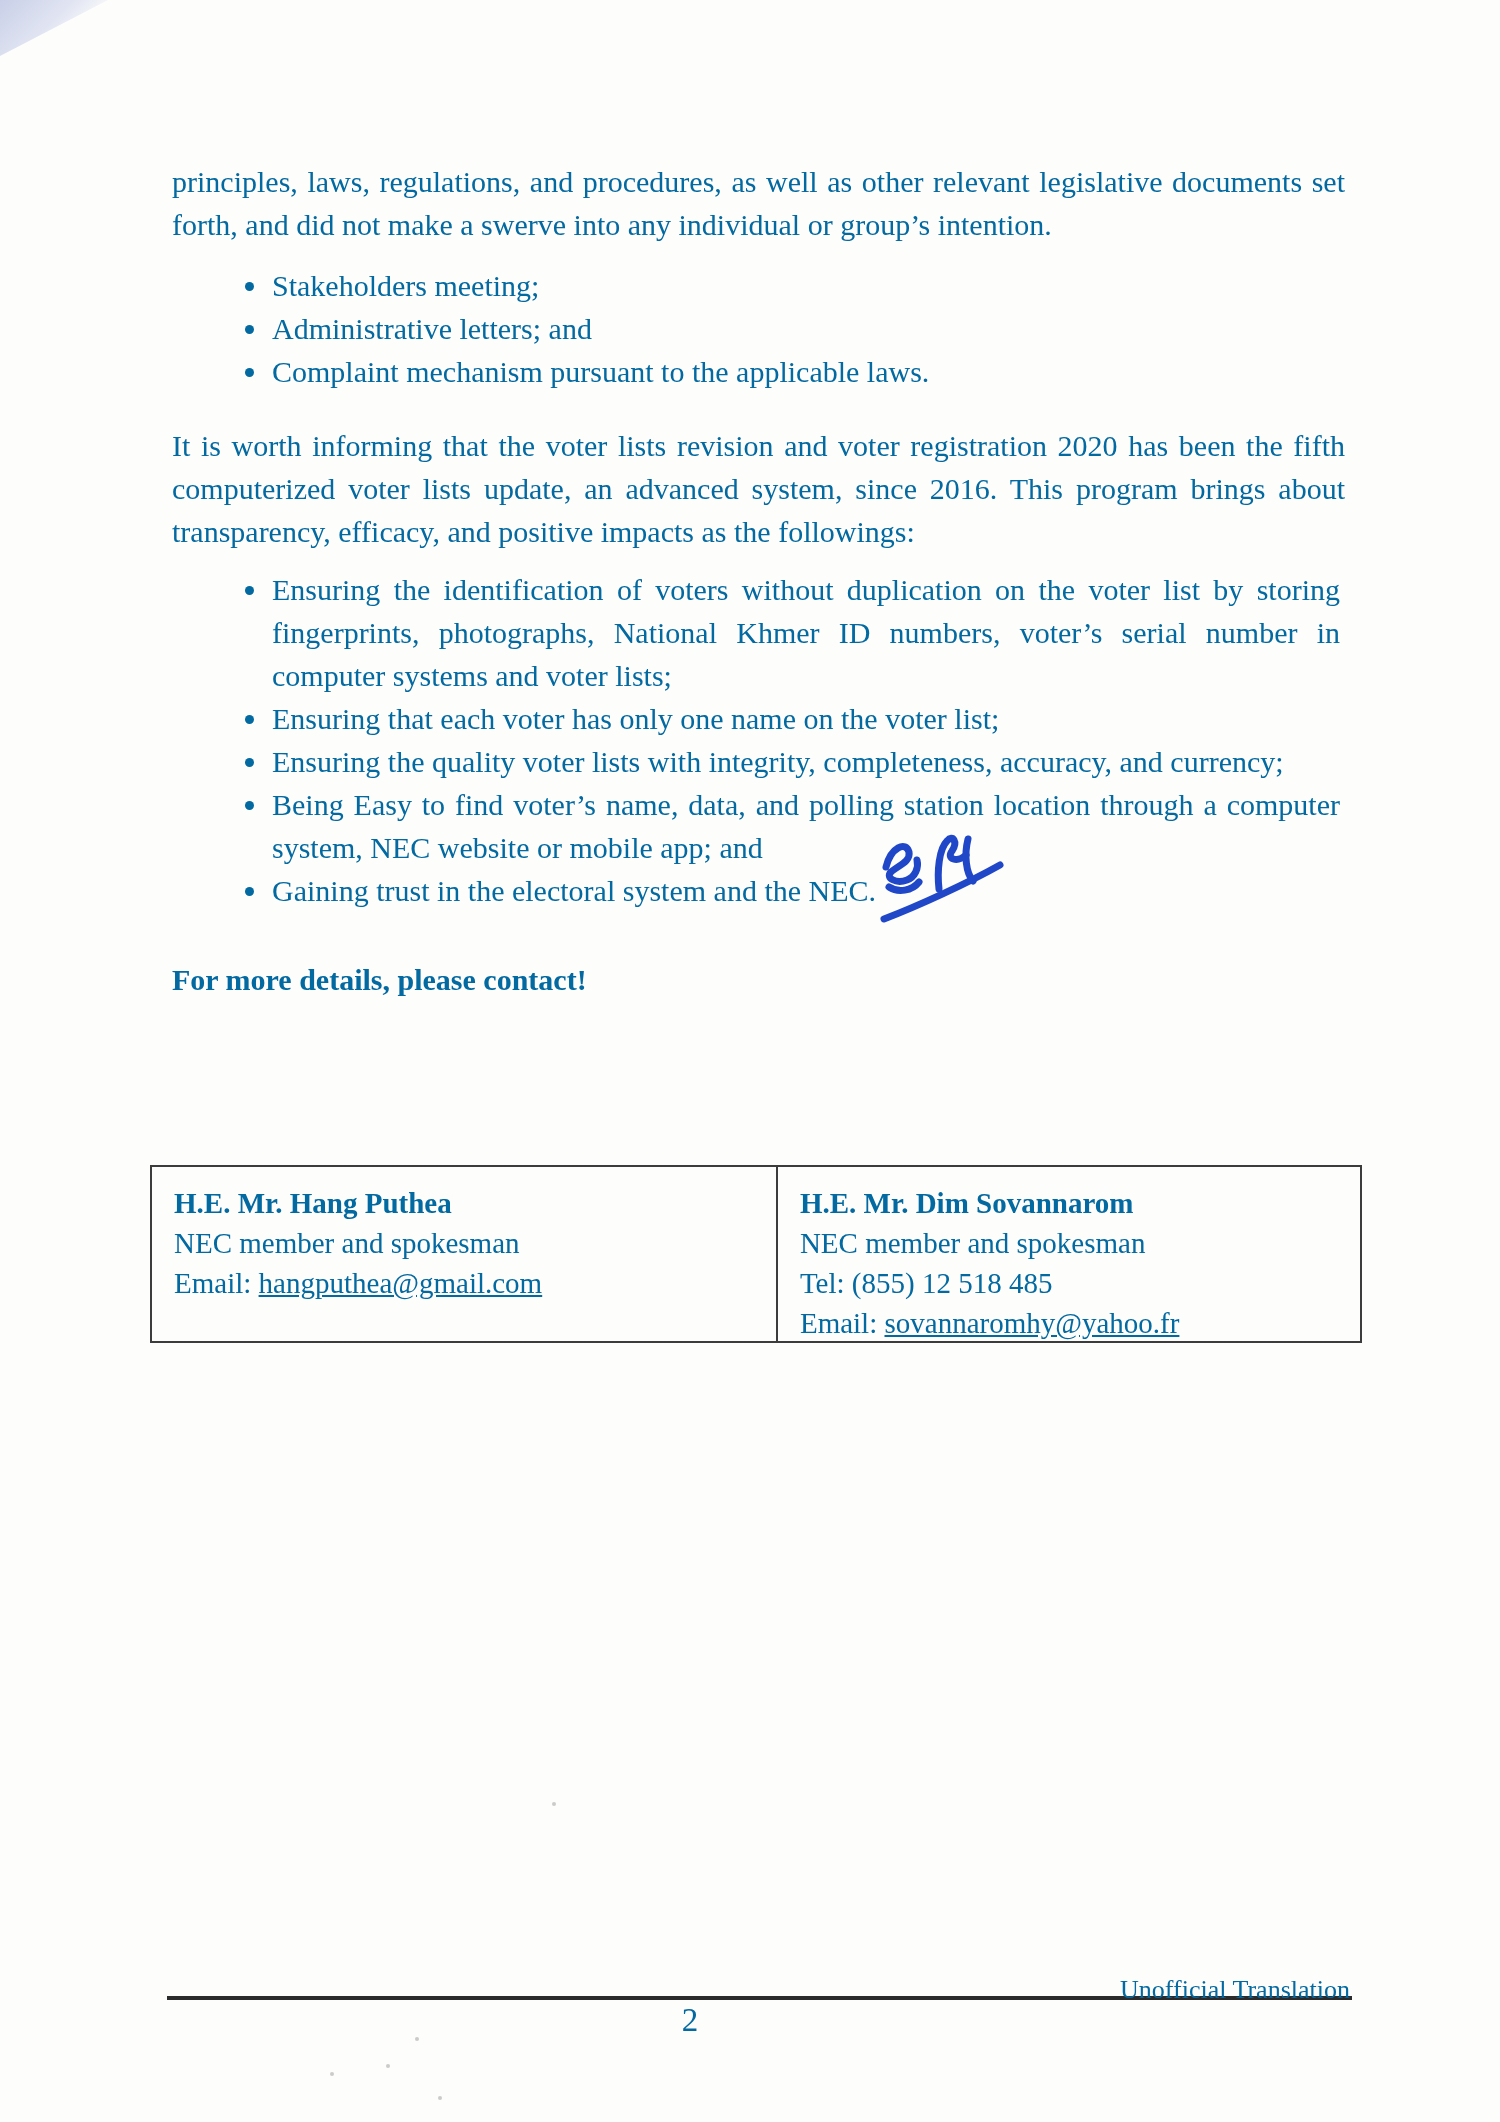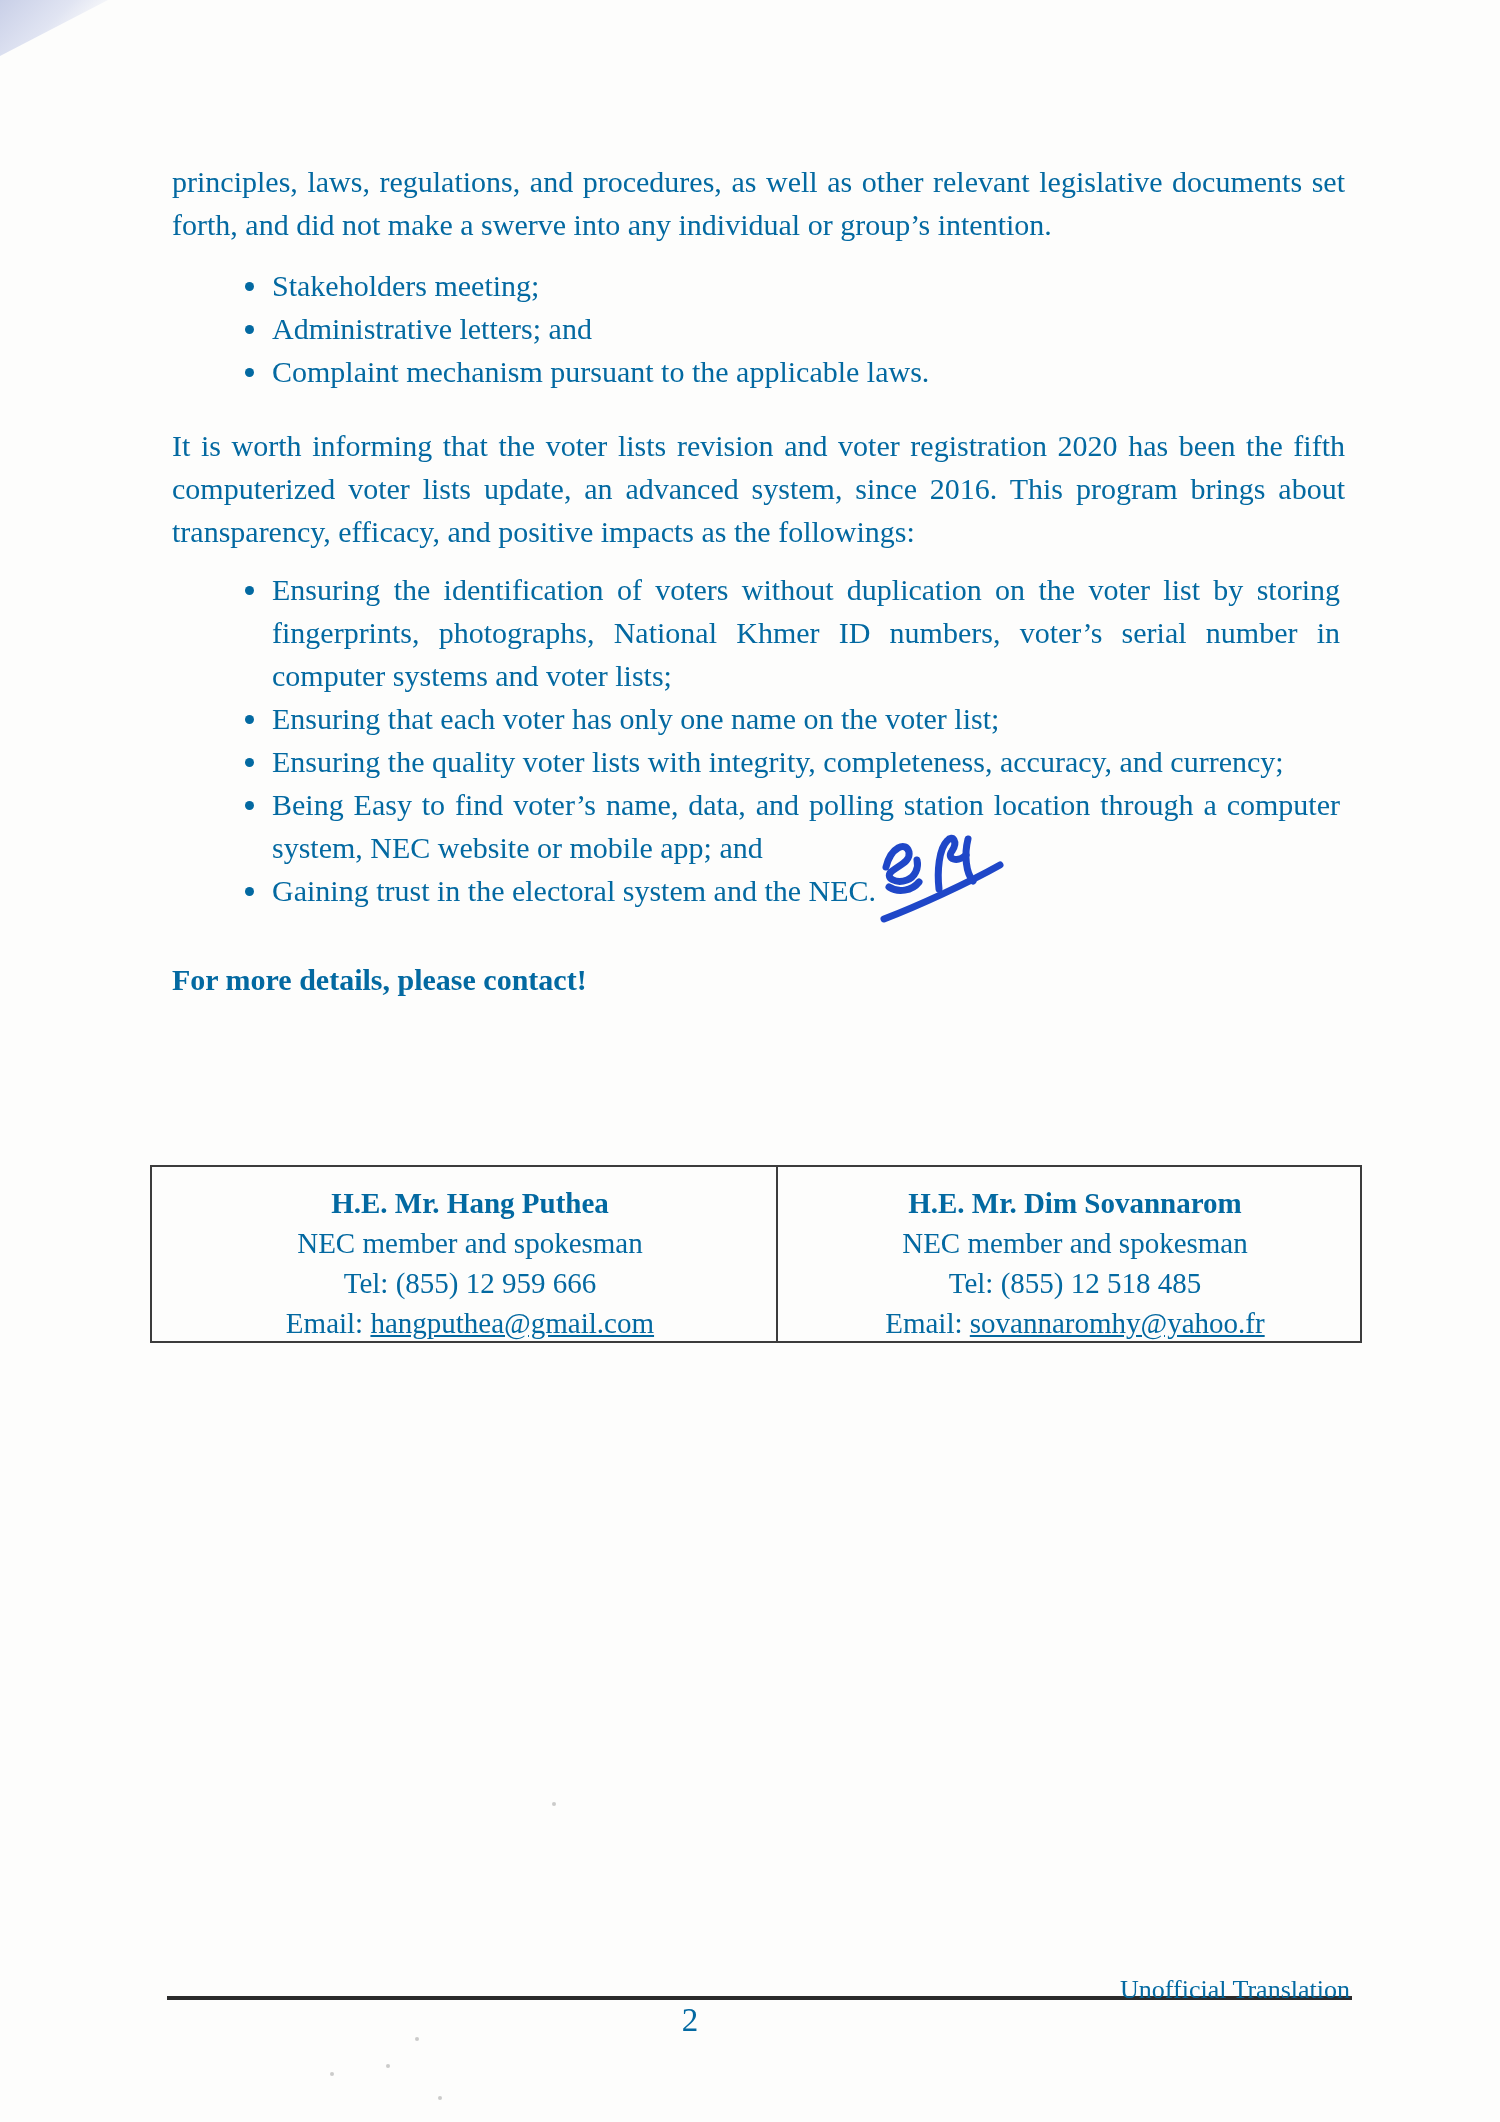--- a/index.html
+++ b/index.html
@@ -41,21 +41,20 @@
   }
   .sig-wrap svg{position:absolute;left:0;top:-40px;overflow:visible;}
   
   .contact-table{
     position:absolute;left:150px;top:1165px;
     width:1212px;height:178px;
     border:2px solid #3c3c3c;
     display:flex;
     font-size:29px;line-height:40px;
     box-sizing:border-box;
-    text-align:center;
   }
   .contact-cell{
     box-sizing:border-box;
     padding:16px 10px 10px 22px;
   }
   .cell-1{width:628px;border-right:2px solid #3c3c3c;}
   .cell-2{width:584px;}
   .contact-name{font-weight:bold;}
   .email-addr{text-decoration:underline;}
   
@@ -116,21 +115,20 @@
     </ul>
 
     <p class="contact-heading">For more details, please contact!</p>
 
   </div>
 
   <div class="contact-table">
     <div class="contact-cell cell-1">
       <div class="contact-name">H.E. Mr. Hang Puthea</div>
       <div>NEC member and spokesman</div>
-      <div>Tel: (855) 12 959 666</div>
       <div><span>Email: </span><span class="email-addr">hangputhea@gmail.com</span></div>
     </div>
     <div class="contact-cell cell-2">
       <div class="contact-name">H.E. Mr. Dim Sovannarom</div>
       <div>NEC member and spokesman</div>
       <div>Tel: (855) 12 518 485</div>
       <div><span>Email: </span><span class="email-addr">sovannaromhy@yahoo.fr</span></div>
     </div>
   </div>
 

